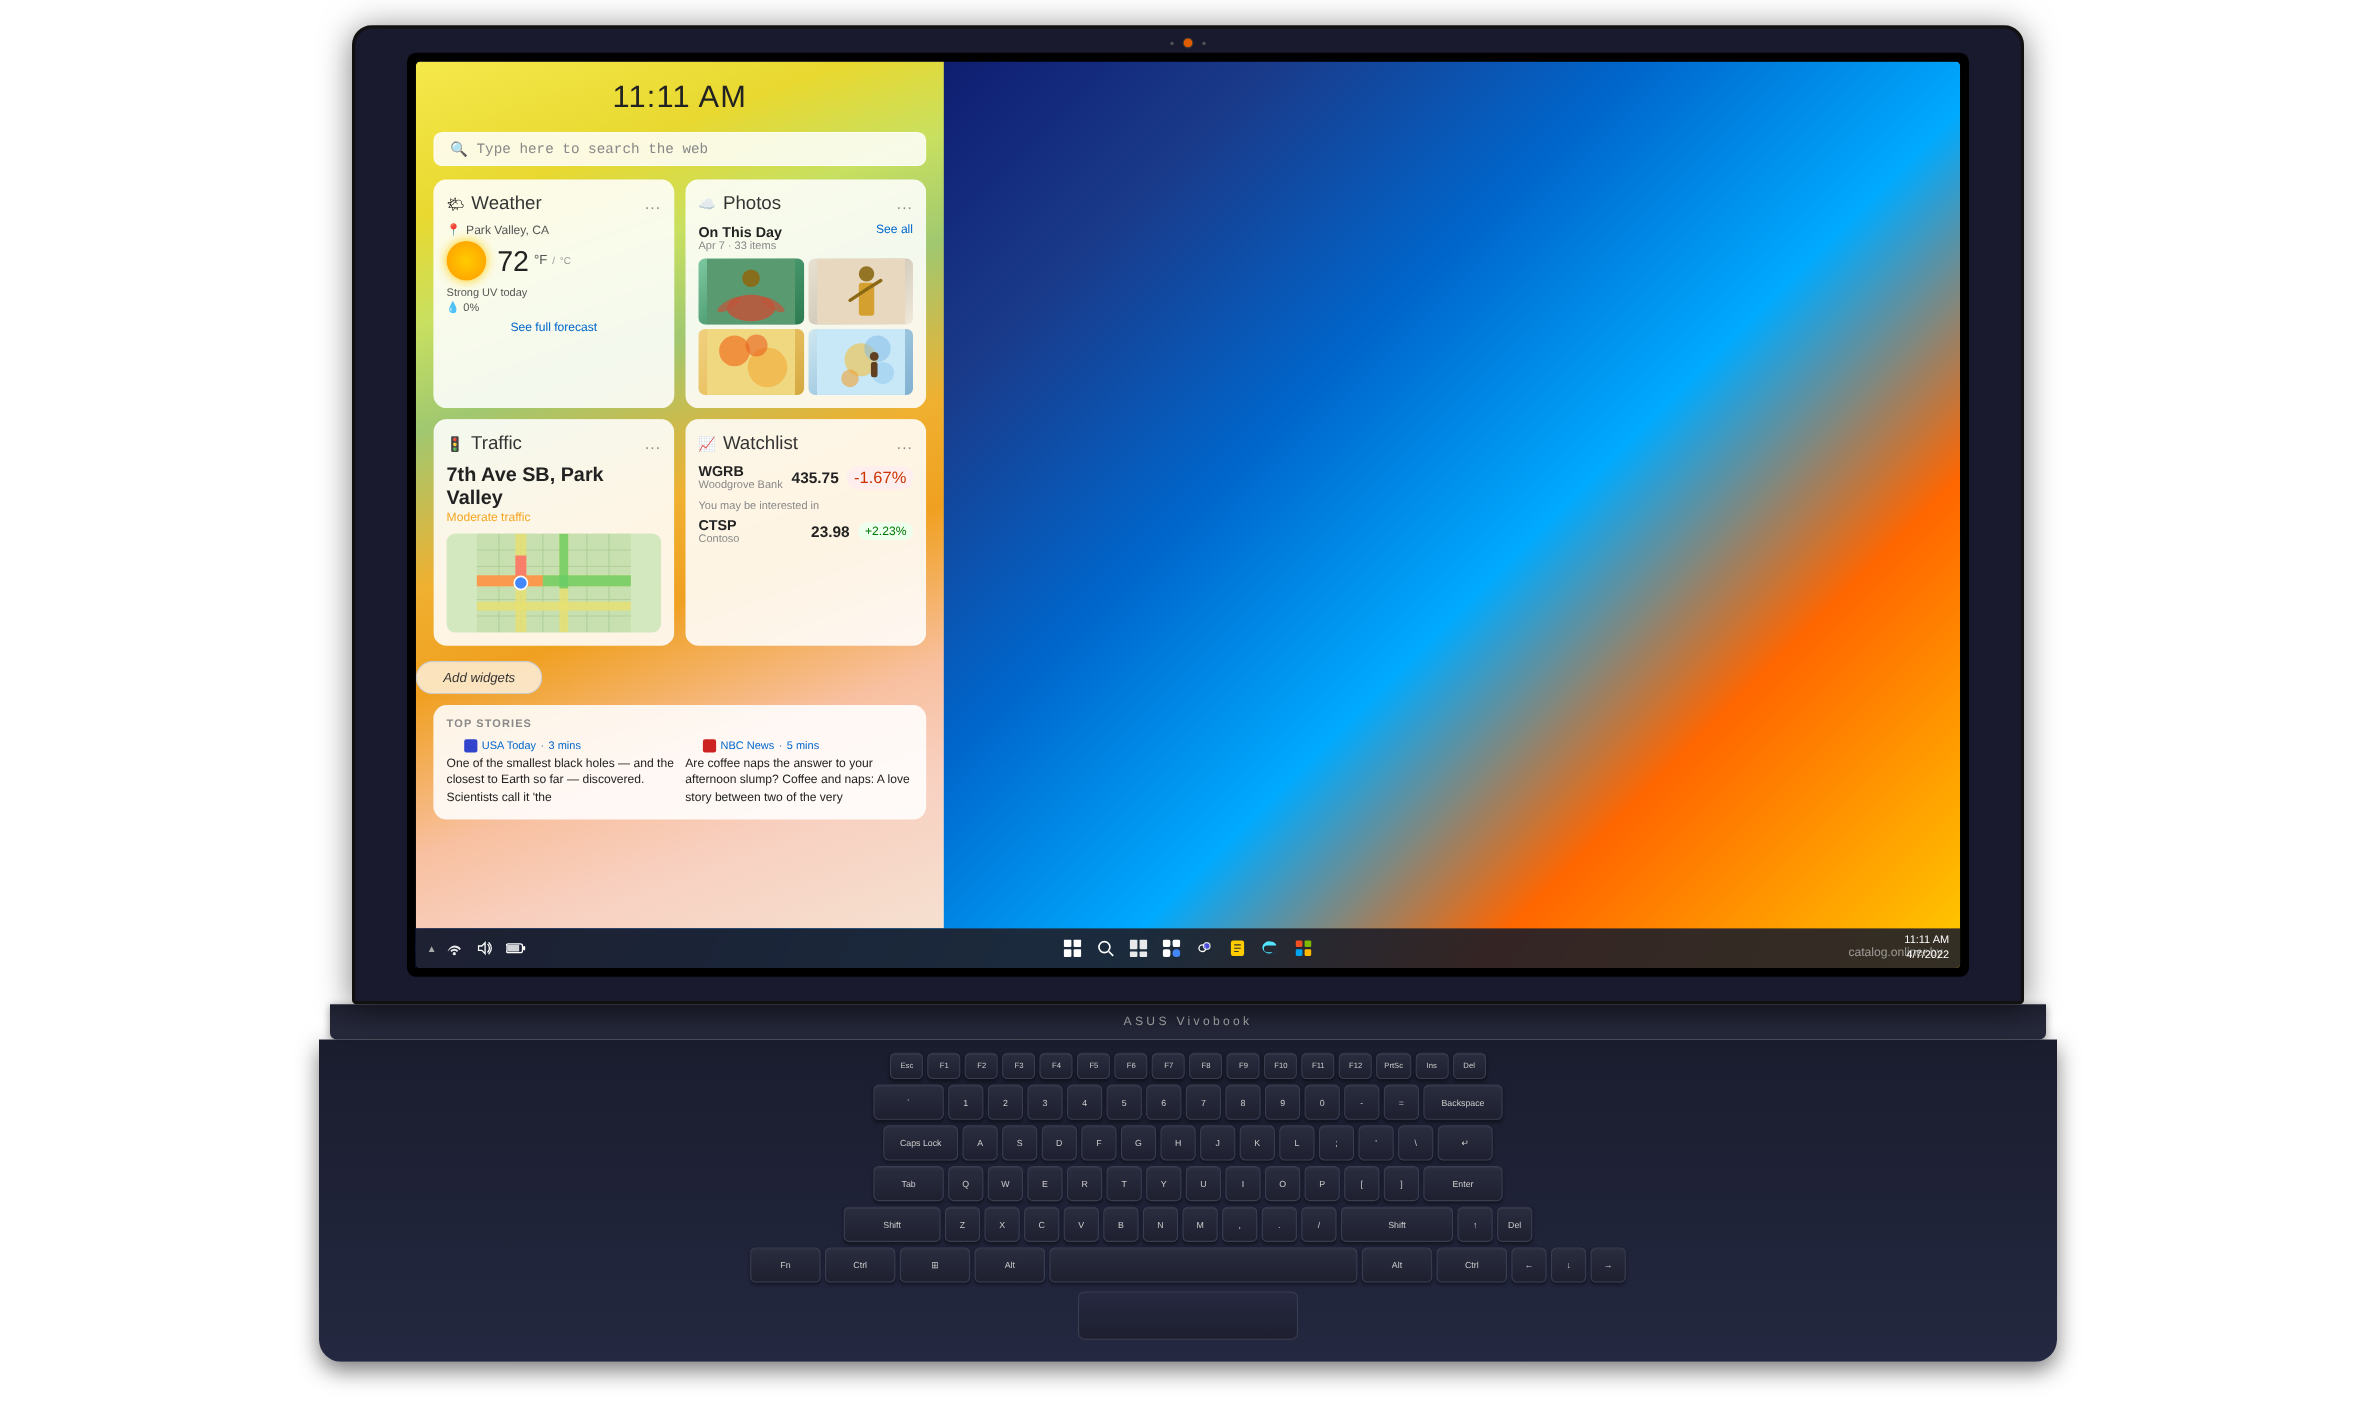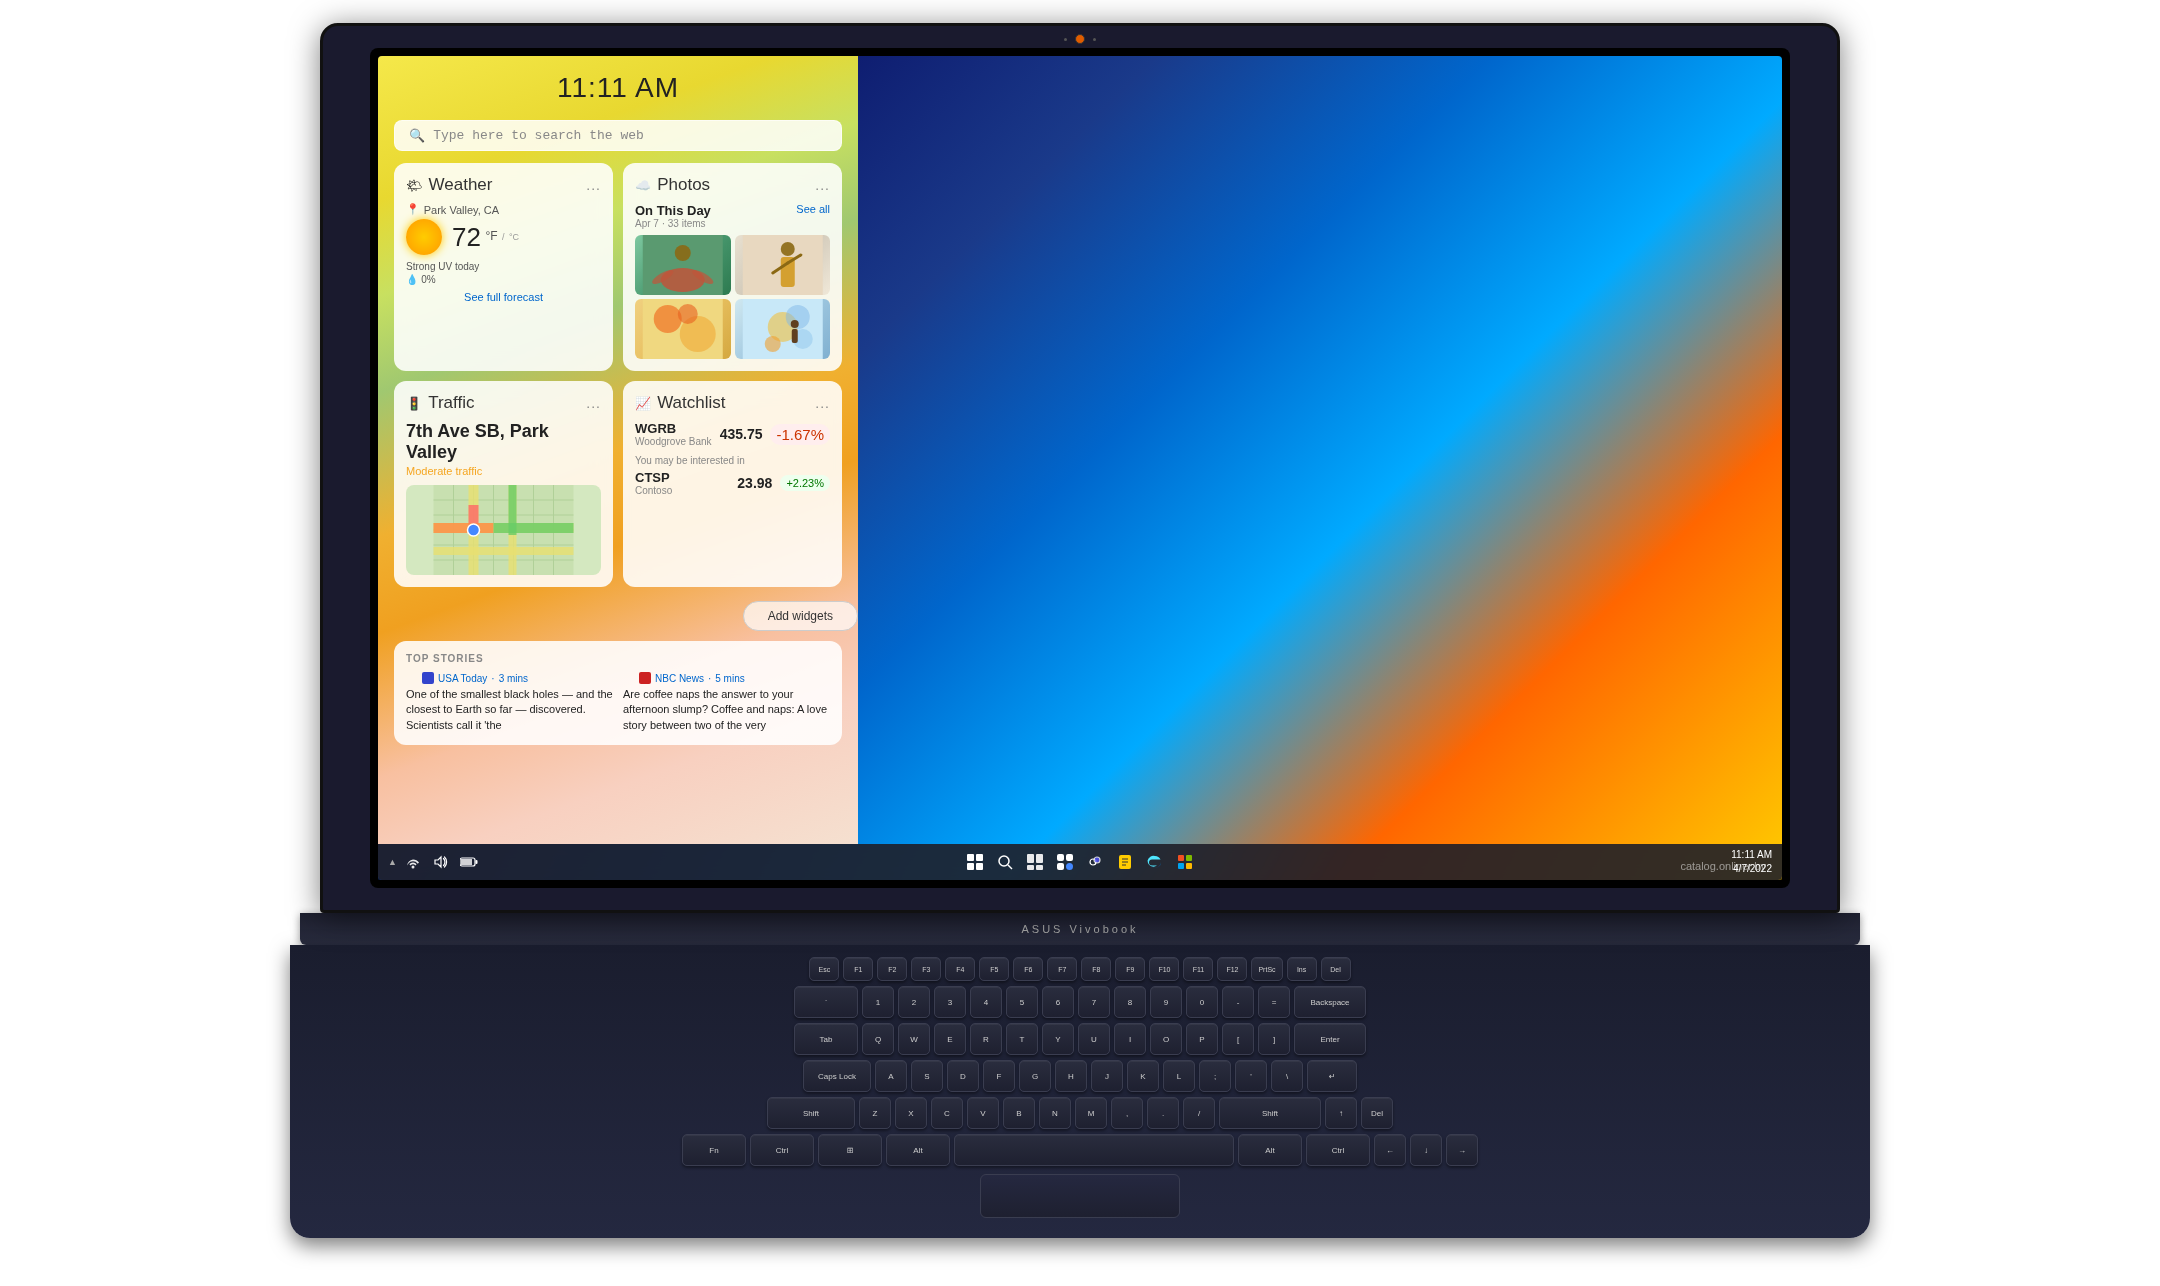--- a/index.html
+++ b/index.html
@@ -328,22 +328,23 @@
     }
     .stock-interest-label {
       font-size: 10px;
       color: #888;
       margin: 4px 0;
     }
 
     
     .add-widgets-btn {
       display: flex;
-      justify-content: flex-end;
+      justify-content: flex-start;
       margin-top: 14px;
+      font-style: italic;
     }
     .add-widgets-inner {
       background: rgba(255,255,255,0.7);
       border: 1.5px solid #ccc;
       border-radius: 20px;
       padding: 7px 24px;
       font-size: 12px;
       color: #333;
       cursor: pointer;
     }
@@ -906,51 +907,51 @@
         <div class="key">7</div>
         <div class="key">8</div>
         <div class="key">9</div>
         <div class="key">0</div>
         <div class="key">-</div>
         <div class="key">=</div>
         <div class="key key-backspace">Backspace</div>
       </div>
 
       <div class="key-row">
+        <div class="key key-caps">Caps Lock</div>
+        <div class="key">A</div>
+        <div class="key">S</div>
+        <div class="key">D</div>
+        <div class="key">F</div>
+        <div class="key">G</div>
+        <div class="key">H</div>
+        <div class="key">J</div>
+        <div class="key">K</div>
+        <div class="key">L</div>
+        <div class="key">;</div>
+        <div class="key">'</div>
+        <div class="key">\</div>
+        <div class="key key-wide">↵</div>
+      </div>
+
+      <div class="key-row">
         <div class="key key-wider">Tab</div>
         <div class="key">Q</div>
         <div class="key">W</div>
         <div class="key">E</div>
         <div class="key">R</div>
         <div class="key">T</div>
         <div class="key">Y</div>
         <div class="key">U</div>
         <div class="key">I</div>
         <div class="key">O</div>
         <div class="key">P</div>
         <div class="key">[</div>
         <div class="key">]</div>
         <div class="key key-enter">Enter</div>
-      </div>
-
-      <div class="key-row">
-        <div class="key key-caps">Caps Lock</div>
-        <div class="key">A</div>
-        <div class="key">S</div>
-        <div class="key">D</div>
-        <div class="key">F</div>
-        <div class="key">G</div>
-        <div class="key">H</div>
-        <div class="key">J</div>
-        <div class="key">K</div>
-        <div class="key">L</div>
-        <div class="key">;</div>
-        <div class="key">'</div>
-        <div class="key">\</div>
-        <div class="key key-wide">↵</div>
       </div>
 
       <div class="key-row">
         <div class="key key-shift-l">Shift</div>
         <div class="key">Z</div>
         <div class="key">X</div>
         <div class="key">C</div>
         <div class="key">V</div>
         <div class="key">B</div>
         <div class="key">N</div>

